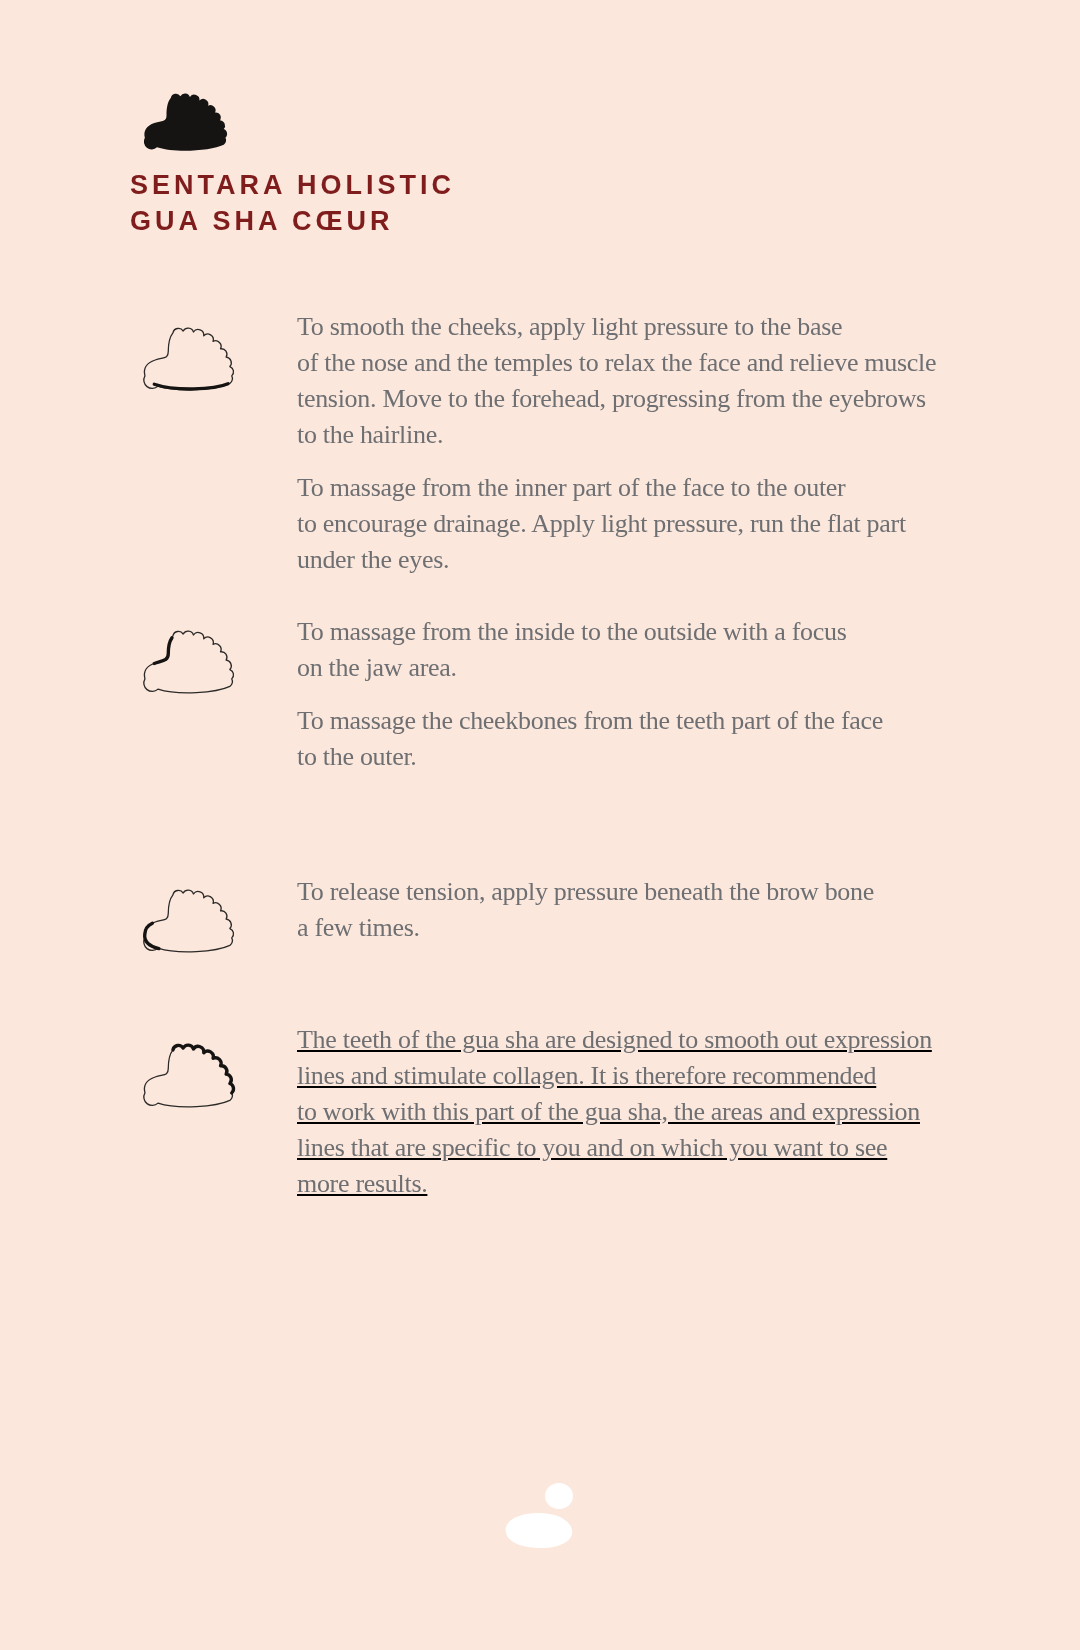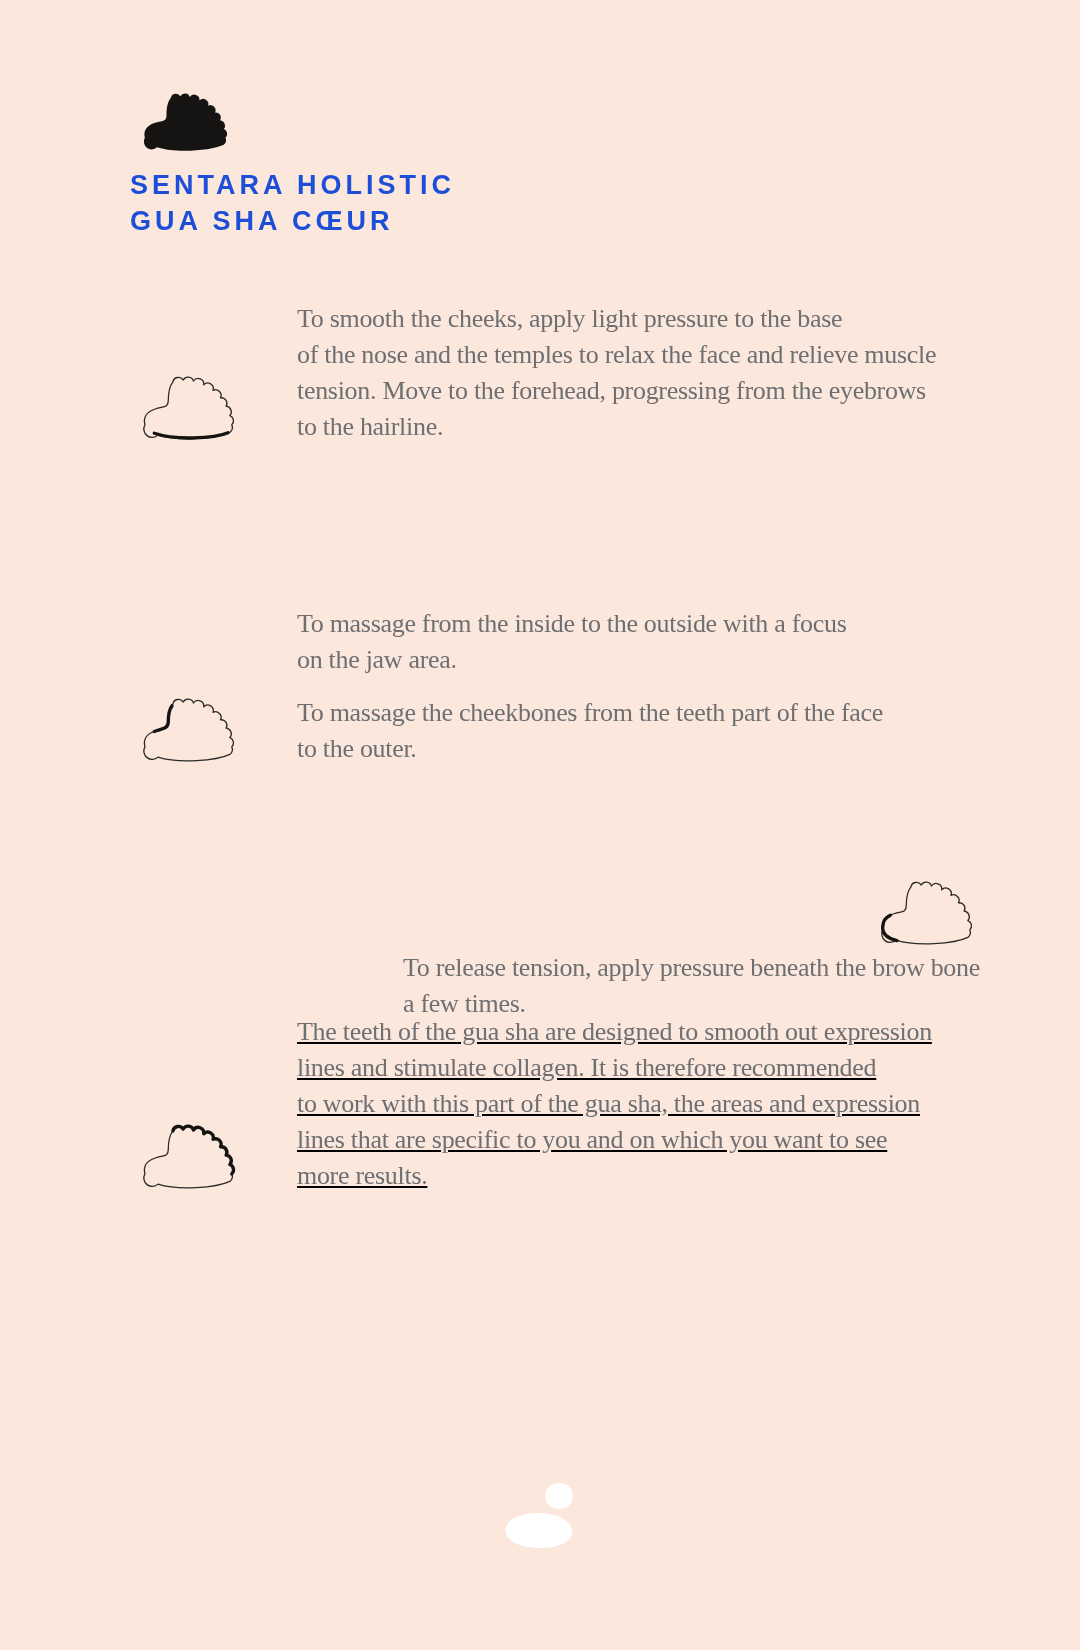--- a/index.html
+++ b/index.html
@@ -8,38 +8,38 @@
     width:1080px;height:1650px;
     background:#fbe7dc;
     overflow:hidden;
     font-family:"Liberation Serif","DejaVu Serif",serif;
   }
   .logo{position:absolute;left:131px;top:84px;width:104px;height:66px;}
   .brand-title{
     position:absolute;left:130px;top:167px;
     font-family:"Liberation Sans","DejaVu Sans",sans-serif;
     font-weight:bold;font-size:27px;line-height:36px;
-    letter-spacing:4px;color:#1d4ed8;
+    letter-spacing:4px;color:#7f1d1d;
     white-space:pre-line;
   }
-  .step{position:absolute;left:130px;width:850px;display:flex;align-items:flex-end;}
+  .step{position:absolute;left:130px;width:850px;display:flex;align-items:flex-start;margin-top:8px;}
   .step-icon{width:112px;flex:none;}
   .step-icon svg{display:block;width:112px;height:auto;}
   .step-text{margin-left:55px;flex:1;}
   .step-text p{
     margin:0 0 17px 0;
     font-size:26px;line-height:36px;
     letter-spacing:-0.3px;
     color:#6e6f72;
     white-space:pre-line;
   }
   .step-text p:last-child{margin-bottom:0;}
   .s1{top:301px;} .s1 .step-icon{margin-top:9px;}
   .s2{top:606px;} .s2 .step-icon{margin-top:7px;}
-  .s3{top:866px;flex-direction:column;} .s3 .step-icon{margin-top:6px;}
+  .s3{top:866px;} .s3 .step-icon{margin-top:6px;}
   .s4{top:1014px;text-decoration:underline;} .s4 .step-icon{margin-top:13px;}
   .footer-mark{position:absolute;left:497px;top:1481px;width:86px;height:72px;}
   .outline{fill:none;stroke:#2b2a28;stroke-width:1.4;stroke-linecap:round;stroke-linejoin:round;}
   .hl{fill:none;stroke:#151412;stroke-width:3.6;stroke-linecap:round;stroke-linejoin:round;}
 </style>
 </head>
 <body>
 
 <div class="page">
 
@@ -57,20 +57,23 @@
       <svg viewBox="0 0 120 84" xmlns="http://www.w3.org/2000/svg">
         <path class="outline" d="M 46 16 a 6 6 0 0 1 11 -2 a 6 6 0 0 1 11 1 a 6 6 0 0 1 11 4 a 6 6 0 0 1 10 6 a 6 6 0 0 1 8 8 a 6 6 0 0 1 6 9 a 6 6 0 0 1 4 10 a 6 6 0 0 1 2 10 a 6 6 0 0 1 -2 8 C 92 77 52 80 30 73 a 9 9 0 0 1 -14 -11 C 14 54 18 48 27 45 C 36 42 41 44 41 36 C 41 28 42 21 46 16 Z"></path>
         <path class="hl" d="M 26 71 C 48 78.5 90 77 105 70.5"></path>
       </svg>
     </div>
     <div class="step-text">
       <p>To smooth the cheeks, apply light pressure to the base
 of the nose and the temples to relax the face and relieve muscle
 tension. Move to the forehead, progressing from the eyebrows
 to the hairline.</p>
+      <p>To massage from the inner part of the face to the outer
+to encourage drainage. Apply light pressure, run the flat part
+under the eyes.</p>
     </div>
   </div>
 
   <div class="step s2">
     <div class="step-icon">
       <svg viewBox="0 0 120 84" xmlns="http://www.w3.org/2000/svg">
         <path class="outline" d="M 46 16 a 6 6 0 0 1 11 -2 a 6 6 0 0 1 11 1 a 6 6 0 0 1 11 4 a 6 6 0 0 1 10 6 a 6 6 0 0 1 8 8 a 6 6 0 0 1 6 9 a 6 6 0 0 1 4 10 a 6 6 0 0 1 2 10 a 6 6 0 0 1 -2 8 C 92 77 52 80 30 73 a 9 9 0 0 1 -14 -11 C 14 54 18 48 27 45 C 36 42 41 44 41 36 C 41 28 42 21 46 16 Z"></path>
         <path class="hl" d="M 45 18 C 41.5 23 41 29 41 35 C 41 43 34 42.5 26 45.5"></path>
       </svg>
     </div>

